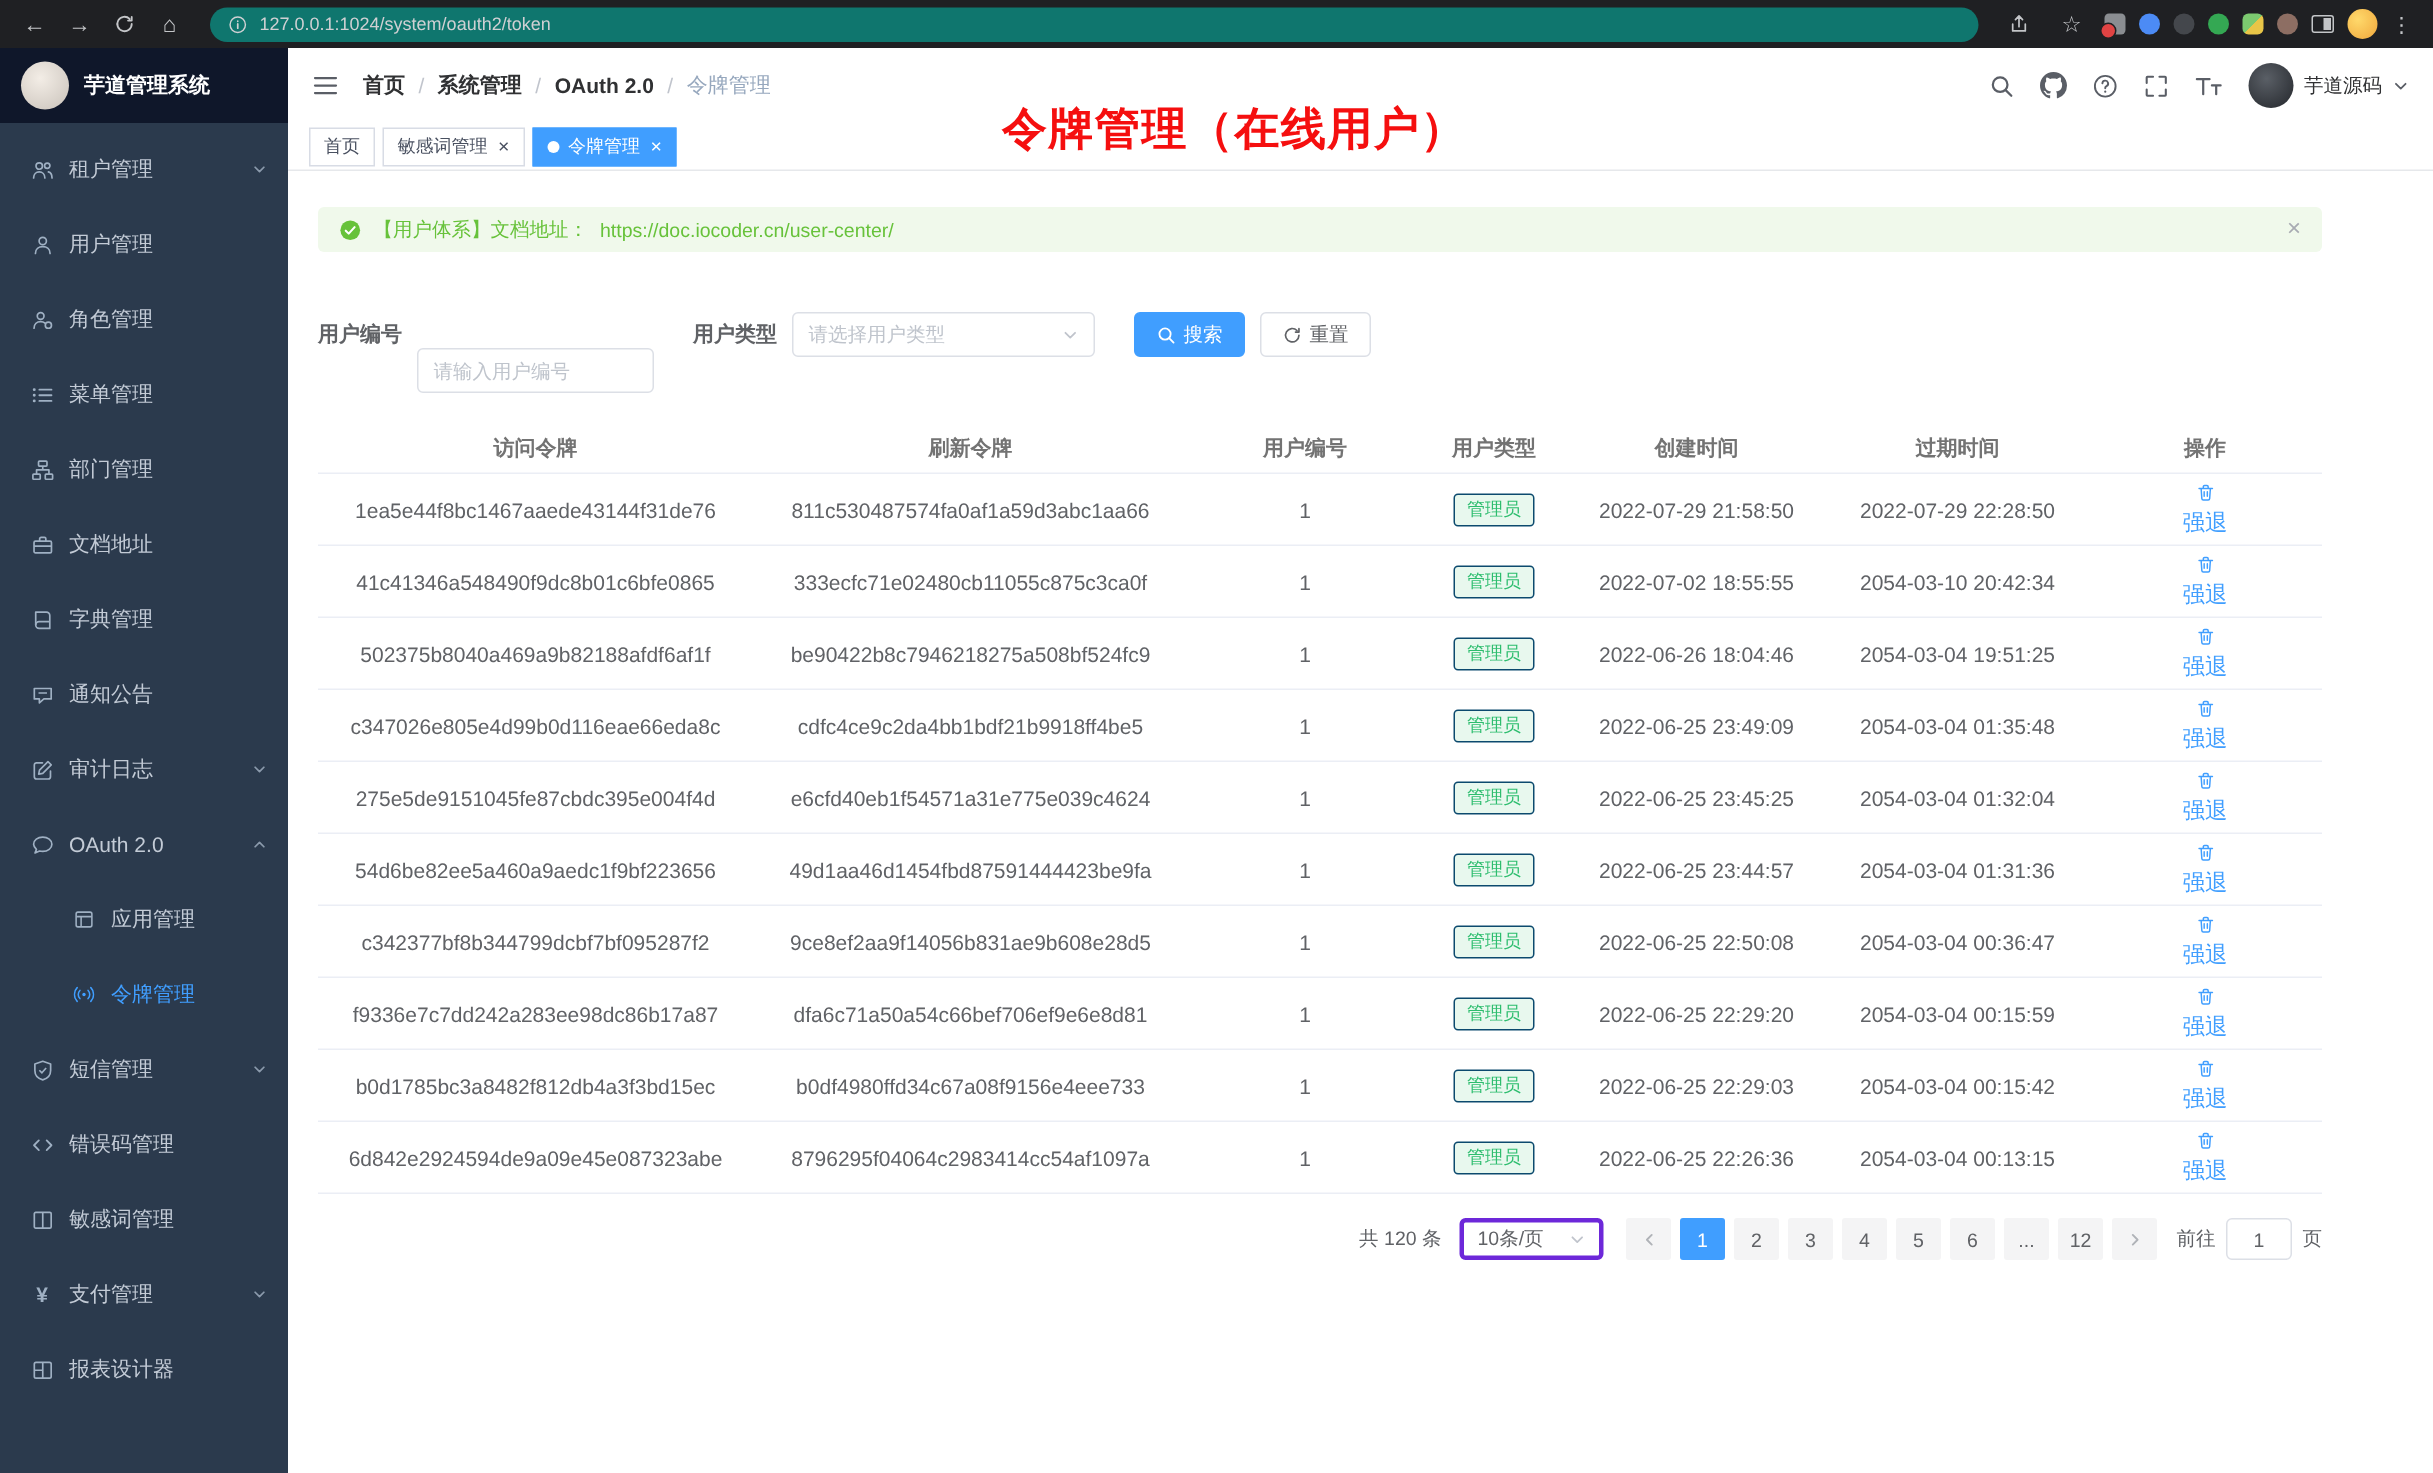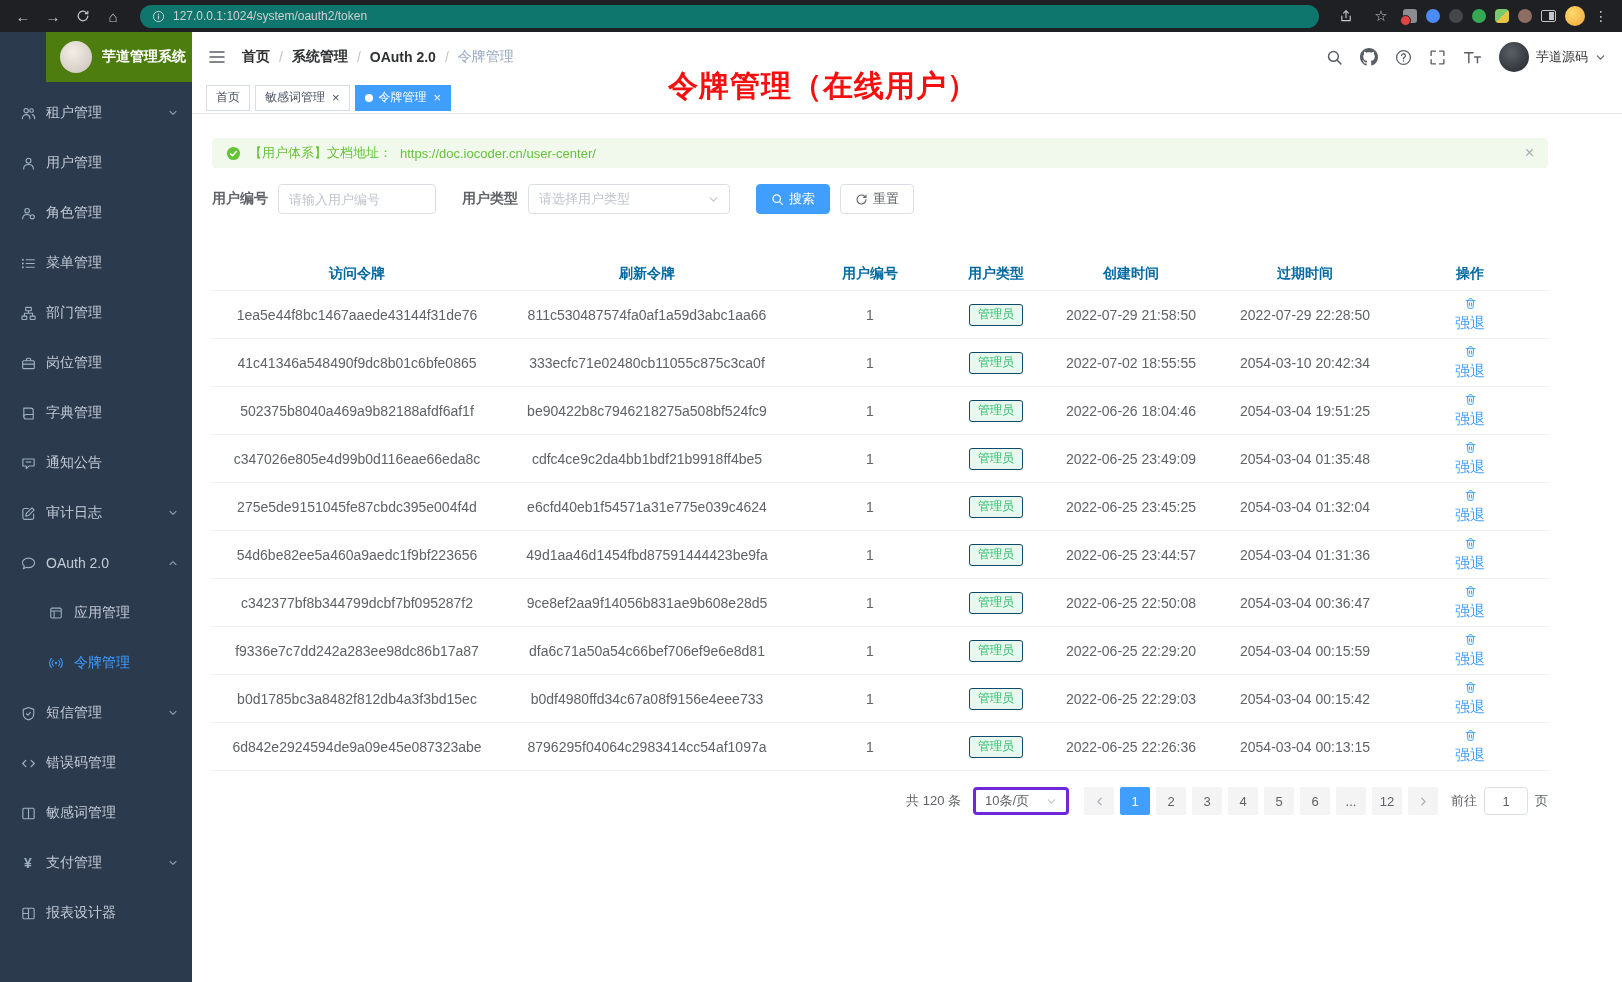--- a/index.html
+++ b/index.html
@@ -21,21 +21,21 @@
   .split-ic { width:15px; height:12px; border:1.5px solid #c3c5c8; border-radius:2px; position:relative; }
   .split-ic::after { content:""; position:absolute; right:1px; top:1px; bottom:1px; width:5px; background:#c3c5c8; }
   .b-avatar { width:20px; height:20px; border-radius:50%; background:radial-gradient(circle at 35% 35%, #ffd96b, #f0a73c); }
   .b-dots { color:#c3c5c8; font-size:14px; }
 
   
   .app { display:flex; height:950px; }
 
   
   .sidebar { width:192px; background:#2b3a4d; flex-shrink:0; display:flex; flex-direction:column; }
-  .logo { height:50px; background:#4d7c0f; display:flex; align-items:center; padding:0 14px; gap:10px;margin-left:46px; }
+  .logo { height:50px; background:#0f172a; display:flex; align-items:center; padding:0 14px; gap:10px; }
   .logo-avatar { width:32px; height:32px; border-radius:50%; background:radial-gradient(circle at 40% 35%, #f3ede6, #c9c2ba); flex-shrink:0; }
   .logo-title { color:#fff; font-size:14px; font-weight:700; white-space:nowrap; }
   .menu { flex:1; padding-top:6px; overflow:hidden; }
   .menu-item { height:50px; display:flex; align-items:center; padding:0 14px 0 20px; color:#c3cbd6; font-size:14px; cursor:pointer; }
   .menu-item.sub { padding-left:48px; }
   .mi-icon { width:16px; height:16px; margin-right:10px; color:#9fb0c3; display:flex; align-items:center; justify-content:center; flex-shrink:0; font-size:14px; }
   .mi-label { white-space:nowrap; }
   .mi-arrow { margin-left:auto; color:#8b9aac; display:flex; }
   .mi-arrow.up svg { transform:rotate(180deg); }
   .menu-item.active, .menu-item.active .mi-icon { color:#409eff; }
@@ -64,32 +64,32 @@
 
   
   .content { flex:1; padding:24px 74px 0 20px; position:relative; }
 
   .alert { height:30px; background:#f0f9eb; border-radius:4px; display:flex; align-items:center; padding:0 14px; font-size:13px; color:#67c23a; gap:8px; }
   .alert-link { color:#67c23a; text-decoration:none; cursor:pointer; }
   .alert-close { margin-left:auto; color:#a8abb2; font-size:16px; cursor:pointer; line-height:1; }
 
   .search-form { display:flex; align-items:center; margin-top:16px; font-size:14px; color:#606266; }
   .sf-label { font-weight:700; margin-right:10px; color:#606266; }
-  .sf-input { width:158px; height:30px; border:1px solid #dcdfe6; border-radius:4px; padding:0 10px; font-size:13px; color:#606266; outline:none; font-family:inherit; }
+  .sf-input { width:158px; height:30px; border:1px solid #dcdfe6; border-radius:4px; padding:0 10px; font-size:13px; color:#606266; outline:none; font-family:inherit;margin-top:48px; }
   .sf-input::placeholder { color:#bfc4cc; }
   .sf-group { display:flex; align-items:center; margin-right:26px; }
   .sf-select { width:202px; height:30px; border:1px solid #dcdfe6; border-radius:4px; display:flex; align-items:center; padding:0 10px; color:#bfc4cc; font-size:13px; cursor:pointer; background:#fff; }
   .sf-select .caret { margin-left:auto; color:#c0c4cc; display:flex; }
   .btn { height:30px; border-radius:4px; padding:0 14px; font-size:13px; display:inline-flex; align-items:center; gap:5px; cursor:pointer; font-family:inherit; }
   .btn-search { background:#409eff; color:#fff; border:1px solid #409eff; }
   .btn-reset { background:#fff; color:#606266; border:1px solid #dcdfe6; margin-left:10px; }
 
   .table { margin-top:20px; font-size:14px; color:#606266; width:1336px; }
   .thead, .tr { display:grid; grid-template-columns:290px 290px 156px 96px 174px 174px 156px; }
-  .th { height:34px; display:flex; align-items:center; justify-content:center; color:#0369a1; font-weight:700; border-bottom:1px solid #ebeef5; font-size:14px;margin-top:23px; }
+  .th { height:34px; display:flex; align-items:center; justify-content:center; color:#737373; font-weight:700; border-bottom:1px solid #ebeef5; font-size:14px; }
   .td { height:48px; display:flex; align-items:center; justify-content:center; border-bottom:1px solid #ebeef5; overflow:hidden; white-space:nowrap; }
   .tag-success { background:#e8f8ee; border:1px solid #0c4a6e; color:#2dbd6e; font-size:12px; height:22px; display:inline-flex; align-items:center; padding:0 8px; border-radius:3px; }
   .op-link { color:#409eff; display:inline-flex; align-items:center; gap:4px; font-size:15px; cursor:pointer; text-decoration:none;flex-direction:column; }
 
   .pagination { width:1336px; display:flex; align-items:center; justify-content:flex-end; margin-top:16px; font-size:13px; color:#606266; }
   .pg-total { margin-right:12px; }
   .pg-size { width:96px; height:28px; border:3px solid #6d28d9; border-radius:4px; display:flex; align-items:center; padding:0 9px; color:#606266; margin-right:12px; cursor:pointer; background:#fff; }
   .pg-size .caret { margin-left:auto; color:#c0c4cc; display:flex; }
   .pg-btn { min-width:30px; height:28px; background:#f4f4f5; border:none; border-radius:2px; margin:0 3px; color:#606266; font-size:13px; display:inline-flex; align-items:center; justify-content:center; cursor:pointer; font-family:inherit; padding:0 5px; }
   .pg-btn.active { background:#409eff; color:#fff; }
@@ -208,21 +208,21 @@
         <span class="mi-label">部门管理</span>
       </div>
 
       <div class="menu-item">
         <span class="mi-icon">
           <svg viewBox="0 0 16 16" width="15" height="15" fill="none" stroke="currentColor" stroke-width="1.2" stroke-linejoin="round">
               <rect x="1.8" y="5" width="12.4" height="8.4" rx="1"></rect>
               <path d="M5.8 5V3.4a1 1 0 0 1 1-1h2.4a1 1 0 0 1 1 1V5M1.8 8.6h12.4"></path>
             </svg>
         </span>
-        <span class="mi-label">岗位管理</span>
+        <span class="mi-label">文档地址</span>
       </div>
 
       <div class="menu-item">
         <span class="mi-icon">
           <svg viewBox="0 0 16 16" width="15" height="15" fill="none" stroke="currentColor" stroke-width="1.2" stroke-linejoin="round">
               <path d="M3 2.2h7.6A2.4 2.4 0 0 1 13 4.6v9.2H5.4A2.4 2.4 0 0 1 3 11.4z"></path>
               <path d="M3 11.4a2.4 2.4 0 0 1 2.4-2.4H13"></path>
             </svg>
         </span>
         <span class="mi-label">字典管理</span>

